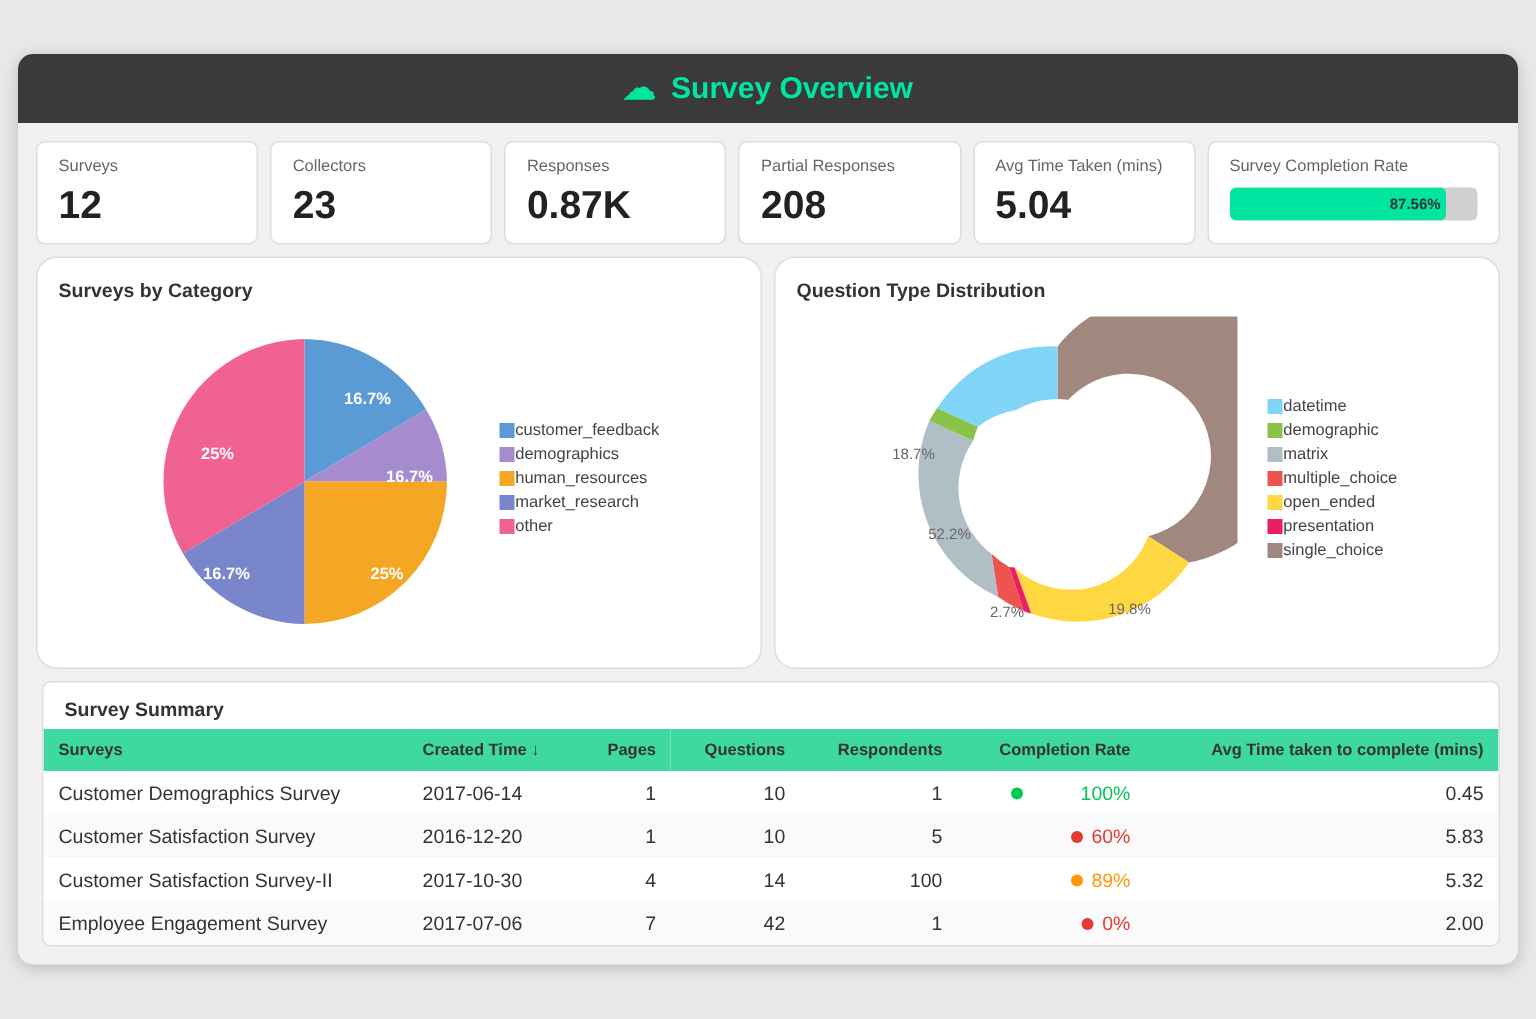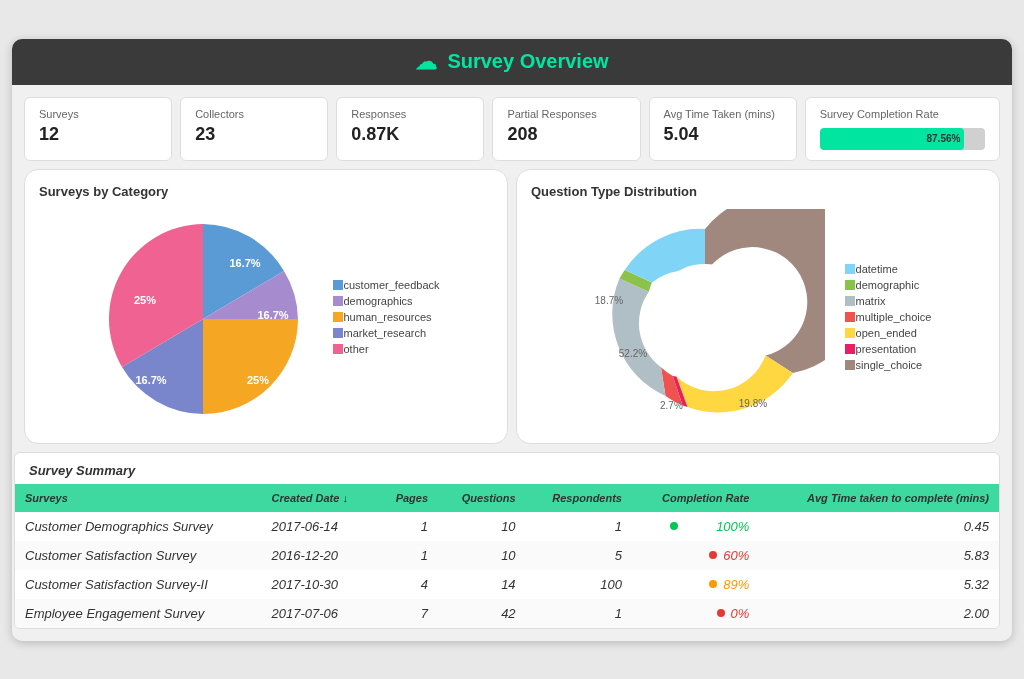--- a/index.html
+++ b/index.html
@@ -45,21 +45,21 @@
       flex: 1;
       border: 1px solid #ddd;
     }
     .metric-card.completion { flex: 1.4; }
     .metric-label {
       font-size: 11px;
       color: #666;
       margin-bottom: 4px;
     }
     .metric-value {
-      font-size: 18px;
+      font-size: 26px;
       font-weight: bold;
       color: #222;
     }
     .progress-bar-container {
       background: #d0d0d0;
       border-radius: 4px;
       height: 22px;
       margin-top: 8px;
       position: relative;
       overflow: hidden;
@@ -99,22 +99,21 @@
     .chart-inner {
       display: flex;
       align-items: center;
       justify-content: center;
       gap: 20px;
     }
     .legend { font-size: 11px; color: #444; }
     .legend-item { display: flex; align-items: center; gap: 1px; margin-bottom: 4px; }
     .legend-dot { width: 10px; height: 10px; display: inline-block; flex-shrink: 0; }
     .table-section {
-      padding: 0 12px 12px 2px;
-      font-style: italic;
+      padding: 0 12px 12px 16px;
     }
     .table-card {
       background: white;
       border-radius: 6px;
       border: 1px solid #ddd;
       overflow: hidden;
     }
     .table-title {
       font-size: 13px;
       font-weight: bold;
@@ -320,21 +319,21 @@
     </div>
   </div>
 
   <div class="table-section">
     <div class="table-card">
       <div class="table-title">Survey Summary</div>
       <table>
         <thead>
           <tr>
           <th>Surveys</th>
-              <th>Created Date ↓</th>
+              <th>Created Time ↓</th>
               <th class="right">Pages</th>
               <th class="right">Questions</th>
               <th class="right">Respondents</th>
               <th class="right">Completion Rate</th>
               <th class="right">Avg Time taken to complete (mins)</th>
             </tr>
         </thead>
         <tbody>
         <tr>
               <td>Customer Demographics Survey</td>

